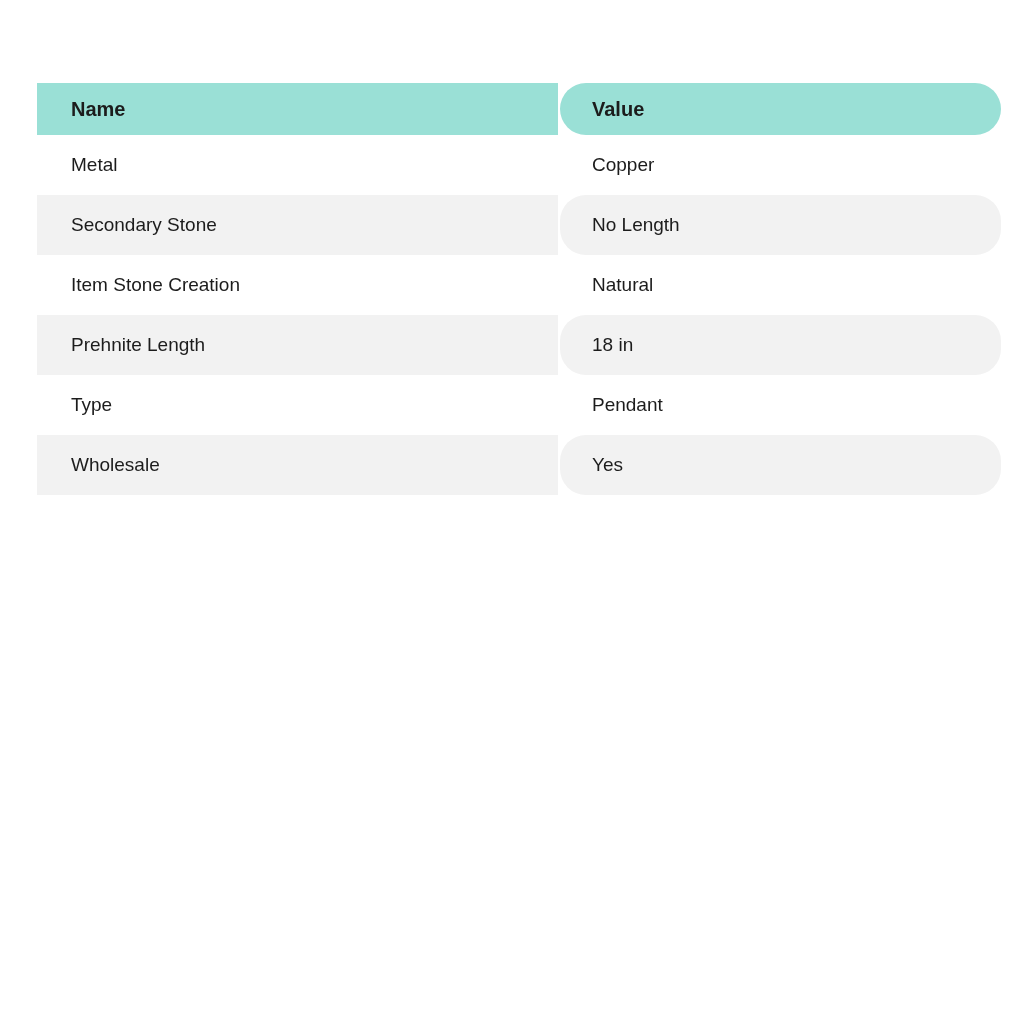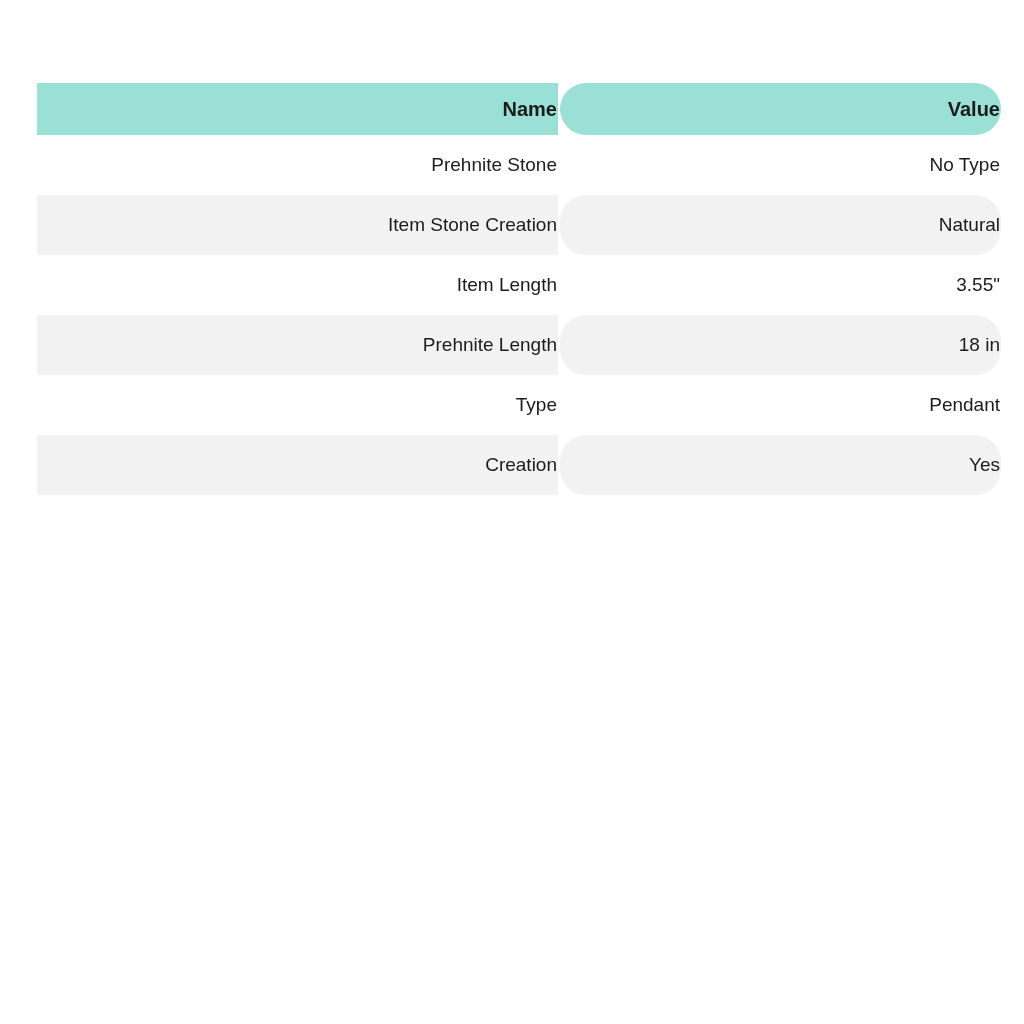--- a/index.html
+++ b/index.html
@@ -20,21 +20,21 @@
   table.specs-table {
     position: absolute;
     left: 37px;
     top: 83px;
     width: 964px;
     border-collapse: separate;
     border-spacing: 0;
     table-layout: fixed;
   }
   th, td {
-    text-align: right;
+    text-align: left;
     color: var(--text-color, #1c1c1c);
     overflow: hidden;
     white-space: nowrap;
   }
   thead th {
     background: var(--header-bg, #9ae0d6);
     height: 50px;
     font-weight: 700;
     font-size: 20px;
     vertical-align: middle;
@@ -65,38 +65,38 @@
 <div class="page">
   <table class="specs-table">
     <thead>
       <tr>
         <th class="col-name">Name</th>
         <th class="col-value">Value</th>
       </tr>
     </thead>
     <tbody id="specs-body">
         <tr>
-          <td class="col-name">Prehnite Stone</td>
-          <td class="col-value">No Type</td>
+          <td class="col-name">Metal</td>
+          <td class="col-value">Copper</td>
+        </tr>
+        <tr>
+          <td class="col-name">Secondary Stone</td>
+          <td class="col-value">No Length</td>
         </tr>
         <tr>
           <td class="col-name">Item Stone Creation</td>
           <td class="col-value">Natural</td>
-        </tr>
-        <tr>
-          <td class="col-name">Item Length</td>
-          <td class="col-value">3.55"</td>
         </tr>
         <tr>
           <td class="col-name">Prehnite Length</td>
           <td class="col-value">18 in</td>
         </tr>
         <tr>
           <td class="col-name">Type</td>
           <td class="col-value">Pendant</td>
         </tr>
         <tr>
-          <td class="col-name">Creation</td>
+          <td class="col-name">Wholesale</td>
           <td class="col-value">Yes</td>
         </tr>
       </tbody>
   </table>
 </div>
 
 </body></html>

